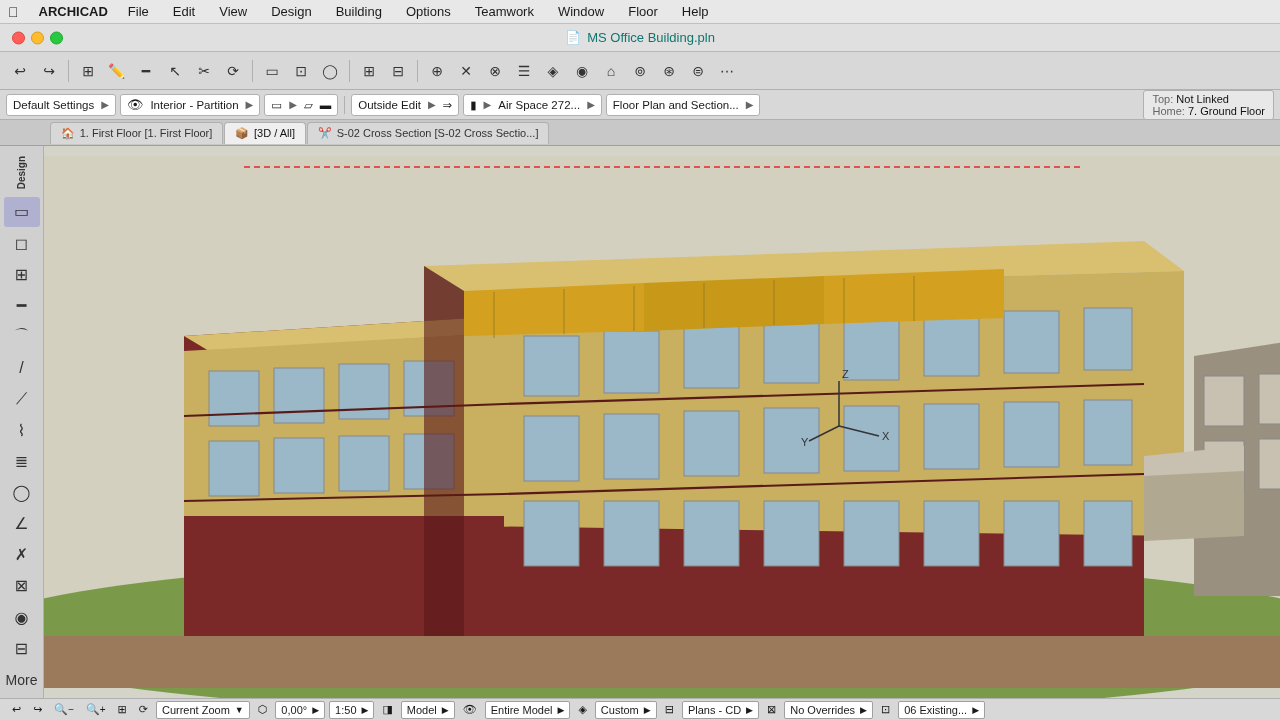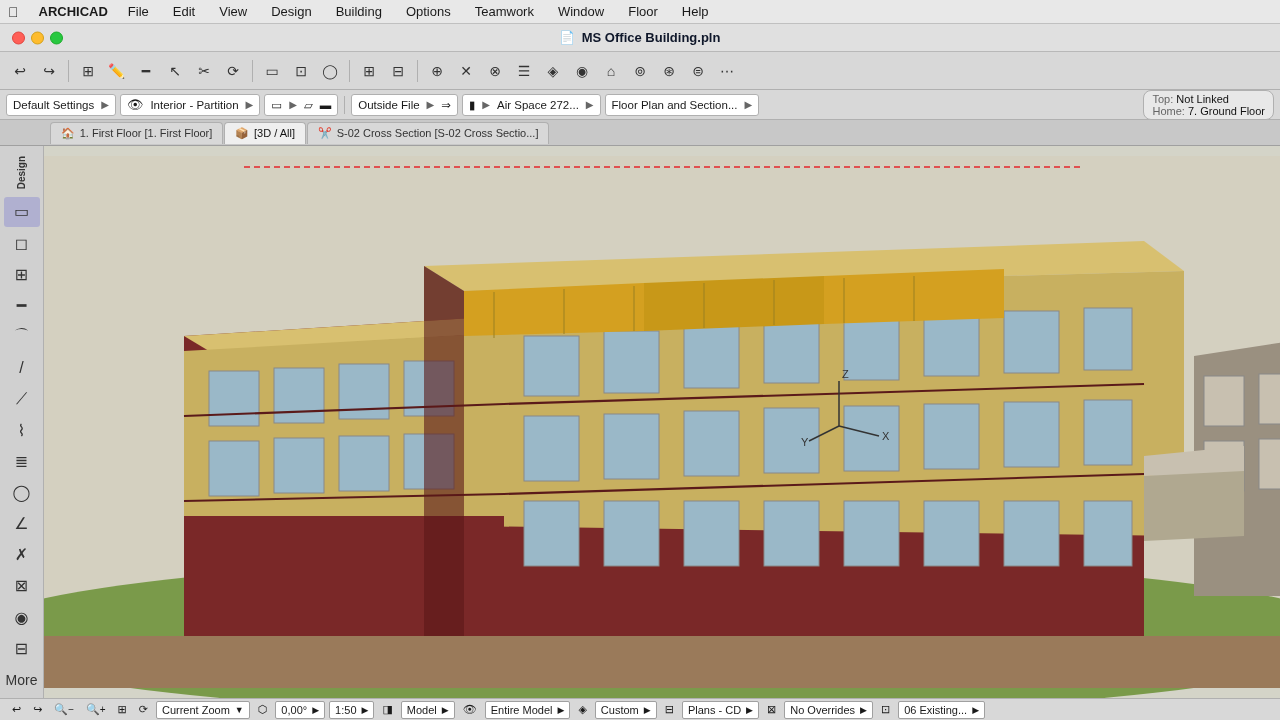--- a/index.html
+++ b/index.html
@@ -11,21 +11,21 @@
     .app-name { font-weight: 700; font-size: 13px; }
     .menu-item { font-size: 13px; cursor: pointer; padding: 0 4px; }
 
     
     #titlebar { display: flex; align-items: center; justify-content: center; height: 28px; background: #e0e0e0; border-bottom: 1px solid #b8b8b8; position: relative; }
     .traffic-lights { display: flex; gap: 6px; position: absolute; left: 12px; top: 50%; transform: translateY(-50%); }
     .tl { width: 13px; height: 13px; border-radius: 50%; }
     .tl-red { background: #ff5f57; border: 1px solid #e0443e; }
     .tl-yellow { background: #febc2e; border: 1px solid #d4a017; }
     .tl-green { background: #28c840; border: 1px solid #1aab29; }
-    .title-text { font-size: 13px; color: #0f172a; font-weight: 700; }
+    .title-text { font-size: 13px; color: #0f766e; font-weight: 400; }
     .title-icon { margin-right: 6px; font-size: 13px; }
 
     
     #toolbar { display: flex; align-items: center; height: 38px; background: #d8d8d8; border-bottom: 1px solid #b0b0b0; padding: 0 6px; gap: 2px; }
     .tb-btn { display: flex; align-items: center; justify-content: center; width: 28px; height: 28px; border-radius: 4px; cursor: pointer; font-size: 14px; color: #333; background: transparent; border: none; }
     .tb-sep { width: 1px; height: 22px; background: #b0b0b0; margin: 0 3px; }
     .tb-group { display: flex; align-items: center; gap: 1px; }
 
     
     #info-toolbar { display: flex; align-items: center; height: 30px; background: #d8d8d8; border-bottom: 1px solid #b0b0b0; padding: 0 6px; gap: 4px; }
@@ -144,36 +144,36 @@
     <span class="arrow">▶</span>
   </div>
   <div class="info-dropdown">
     <span>▭</span>
     <span class="arrow">▶</span>
     <span>▱</span>
     <span>▬</span>
   </div>
   <div class="info-sep"></div>
   <div class="info-dropdown">
-    <span>Outside File</span>
+    <span>Outside Edit</span>
     <span class="arrow">▶</span>
     <span>⇒</span>
   </div>
   <div class="info-dropdown">
     <span>▮</span>
     <span class="arrow">▶</span>
     <span>Air Space 272...</span>
     <span class="arrow">▶</span>
   </div>
   <div class="info-dropdown">
     <span>Floor Plan and Section...</span>
     <span class="arrow">▶</span>
   </div>
   <div style="flex:1;"></div>
-  <div style="font-size:11px; color:#333; background:#e8e8e8; border:1px solid #b0b0b0; padding:2px 8px; border-radius:8px;">
+  <div style="font-size:11px; color:#333; background:#e8e8e8; border:1px solid #b0b0b0; padding:2px 8px; border-radius:3px;">
     <div class="row">
       <span class="info-key">Top:</span>
       <span class="info-val">Not Linked</span>
     </div>
     <div class="row">
       <span class="info-key">Home:</span>
       <span class="info-val">7. Ground Floor</span>
     </div>
   </div>
 </div>

